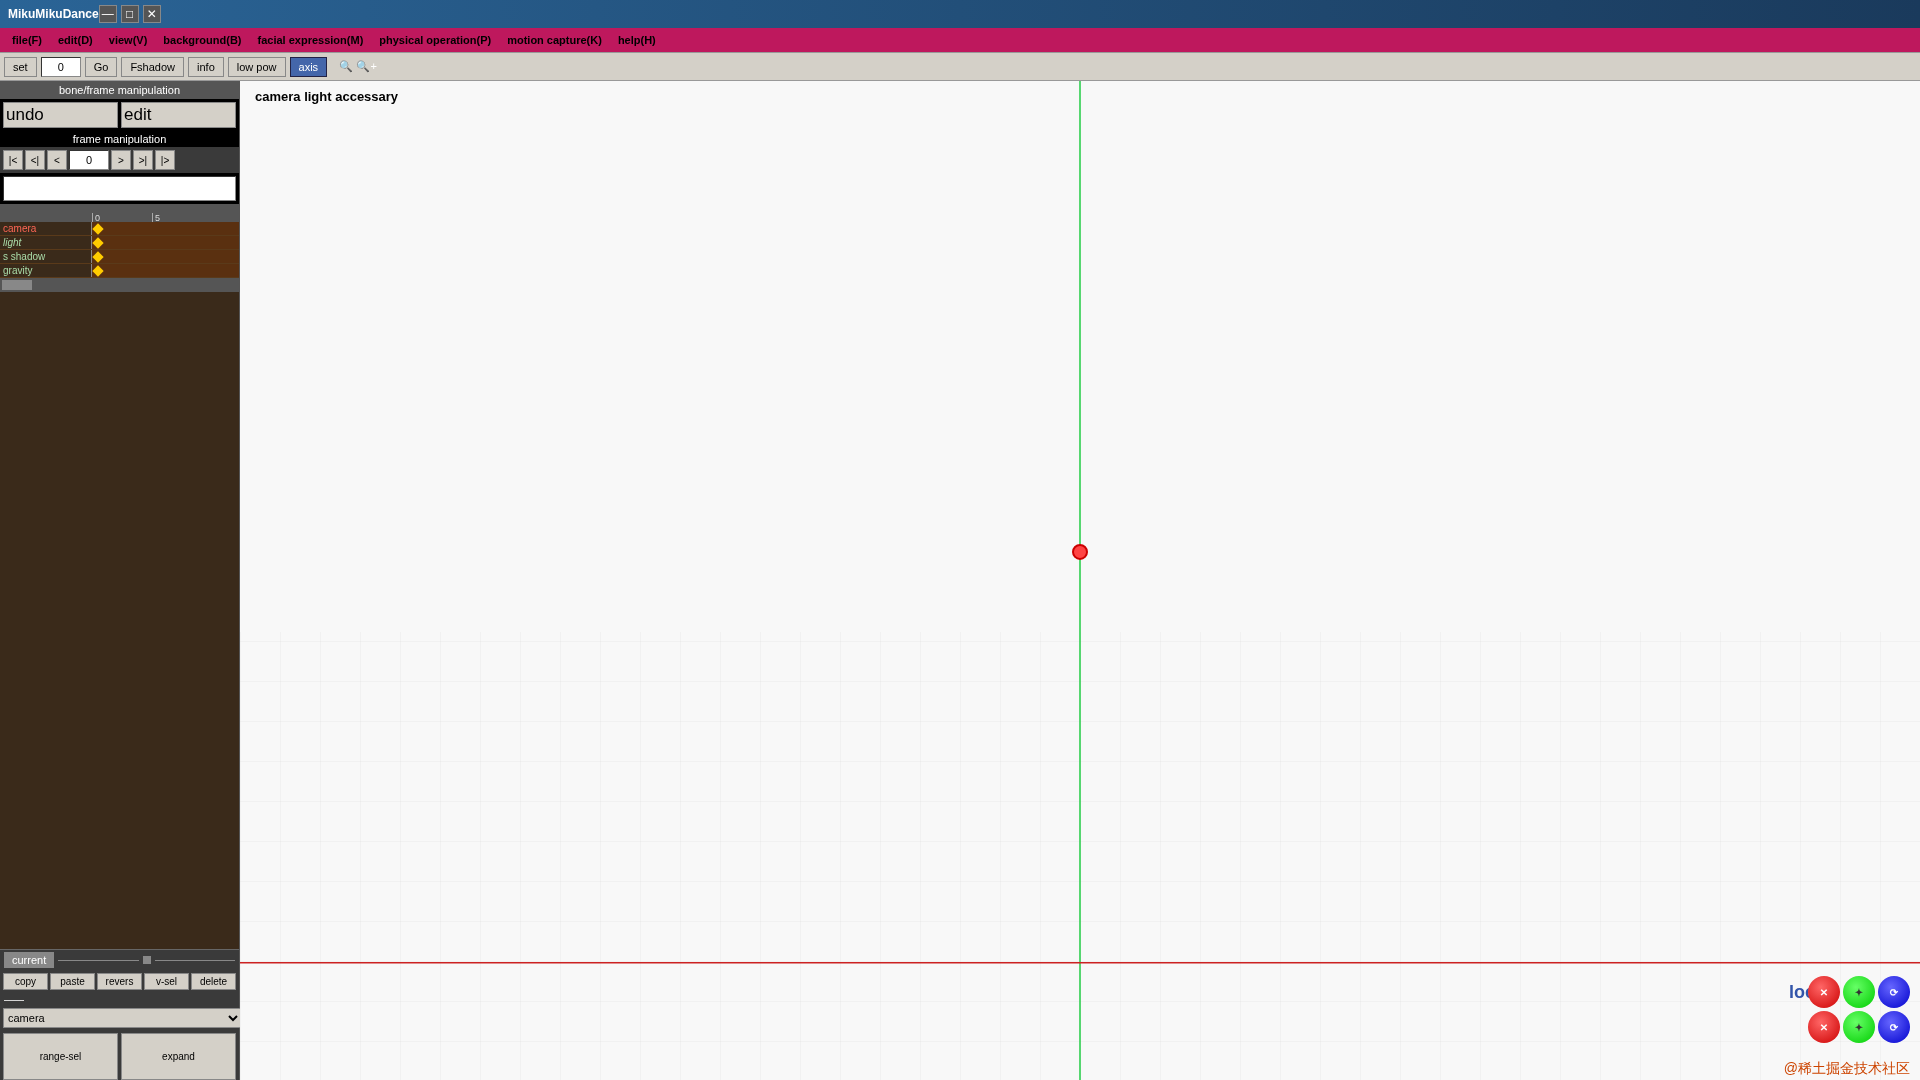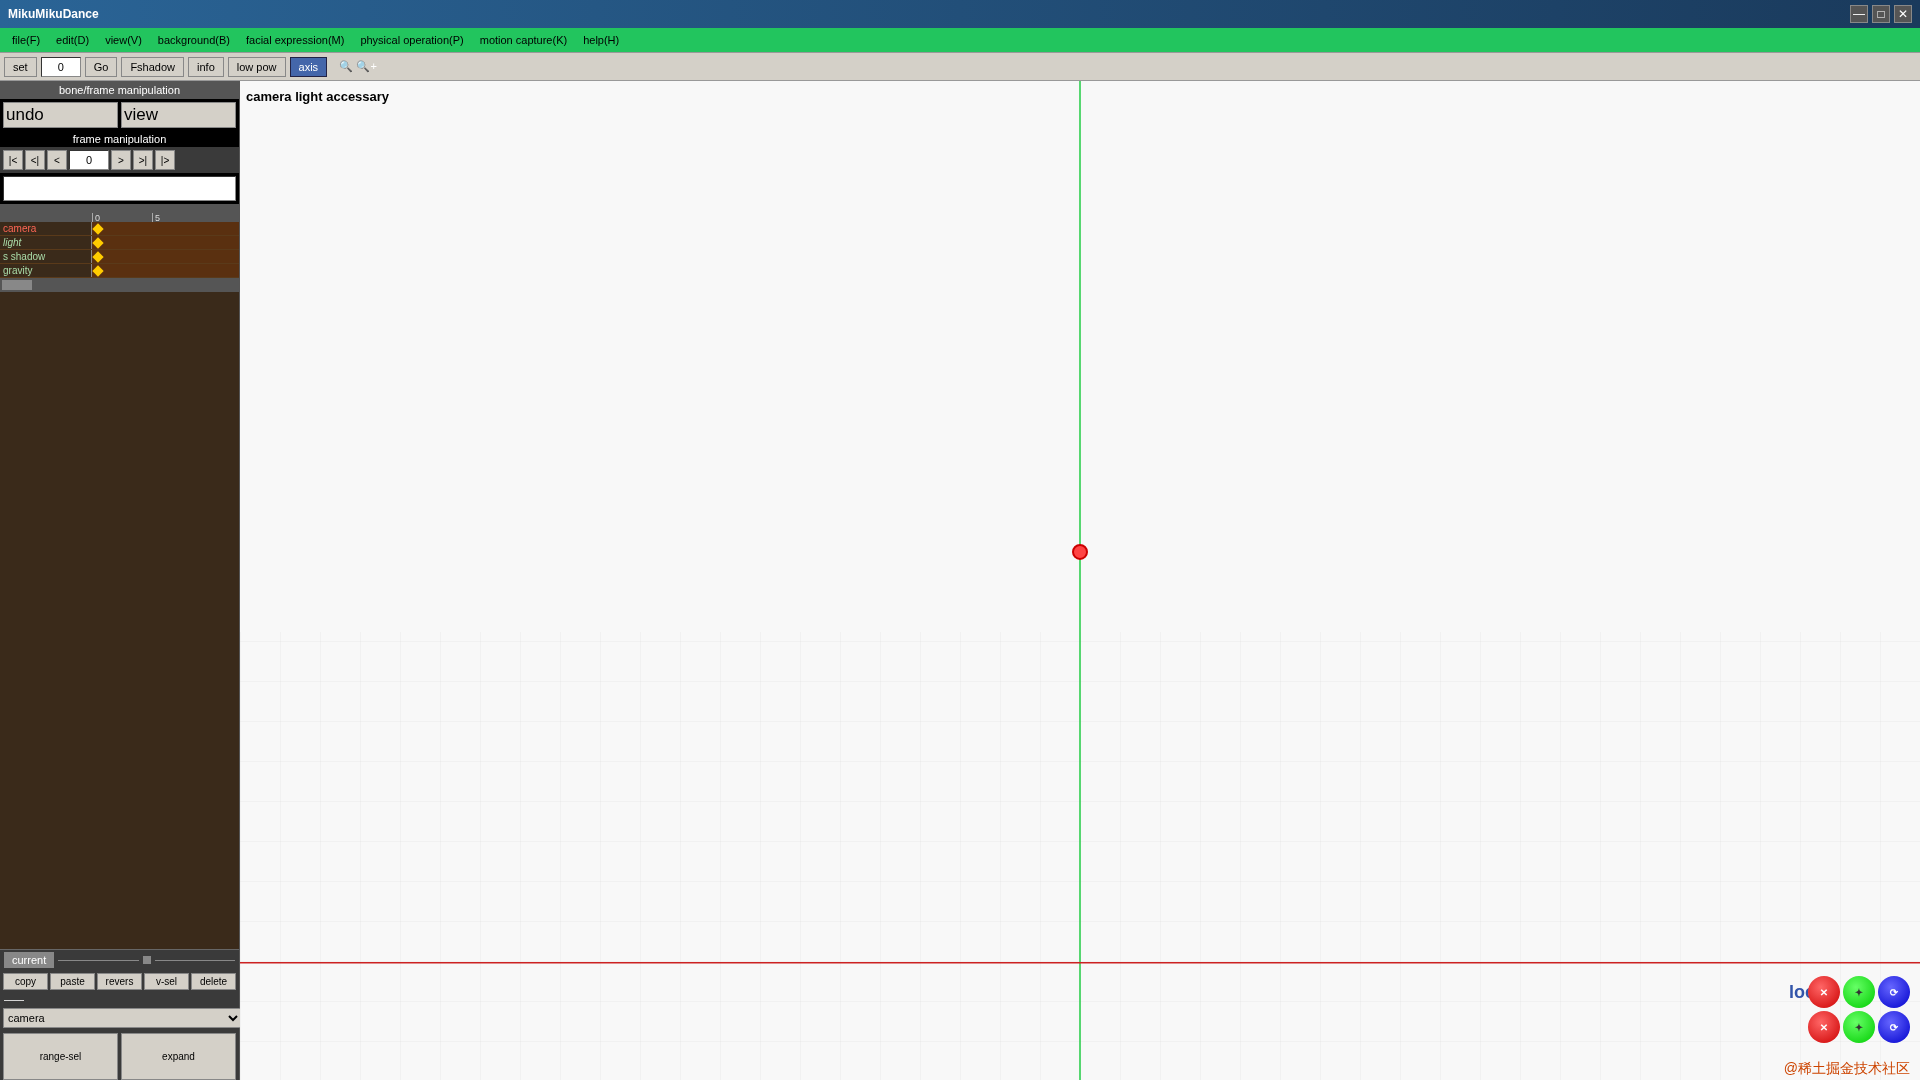--- a/index.html
+++ b/index.html
@@ -1,34 +1,34 @@
 <!DOCTYPE html>
 <html><head>
   <meta charset="utf-8">
   <style>
     * { box-sizing: border-box; margin: 0; padding: 0; font-family: 'MS Sans Serif', Arial, sans-serif; font-size: 11px; }
     body { background: #1a1a1a; color: #fff; width: 1920px; height: 1080px; overflow: hidden; }
     
     
     #title-bar {
-      display: flex; align-items: center; justify-content: space-between;
+      display: flex; align-items: center; justify-content: flex-start;
       background: linear-gradient(to right, #2a6496, #1a3a5c);
       height: 28px; padding: 0 8px; color: #fff;
     }
     #title-bar .title { font-size: 12px; font-weight: bold; }
     #title-bar .controls { display: flex; gap: 4px; }
     #title-bar .controls span {
       width: 18px; height: 18px; background: #555; display: flex; align-items: center;
       justify-content: center; cursor: pointer; font-size: 12px; border: 1px solid #888;
     }
     
     
     #menu-bar {
-      display: flex; background: #22c55e; color: #000; height: 22px; align-items: center;
-      border-bottom: 1px solid #999; padding: 12px 4px;
+      display: flex; background: #be185d; color: #000; height: 22px; align-items: center;
+      border-bottom: 1px solid #999; padding: 12px 4px; font-weight: bold;
     }
     #menu-bar span { padding: 2px 8px; cursor: pointer; font-size: 11px; }
     
     
     #toolbar {
       display: flex; align-items: center; background: #d4d0c8; height: 28px; padding: 0 4px; gap: 4px;
       border-bottom: 1px solid #999;
     }
     .toolbar-btn {
       padding: 2px 8px; background: #d4d0c8; border: 1px solid #888; cursor: pointer;
@@ -106,21 +106,21 @@
       flex: 1; background: #fff; position: relative; overflow: hidden;
     }
     .viewport-inner {
       width: 100%; height: 100%; position: relative; background: #f8f8f8;
     }
     
     .grid-canvas { position: absolute; top: 0; left: 0; width: 100%; height: 100%; }
     
     
     .viewport-label {
-      position: absolute; top: 8px; left: 6px; color: #000; font-size: 13px; font-weight: bold;
+      position: absolute; top: 8px; left: 15px; color: #000; font-size: 13px; font-weight: bold;
     }
     
     
     .local-label {
       position: absolute; bottom: 80px; right: 90px; color: #3355aa; font-size: 18px; font-weight: bold;
     }
     
     
     .nav-icons {
       position: absolute; bottom: 40px; right: 10px; display: flex; flex-direction: column; gap: 3px;
@@ -169,21 +169,21 @@
   <span style="margin-left: 8px;">🔍</span>
   <span>🔍+</span>
 </div>
 
 <div id="main-content">
 
   <div id="left-panel">
     <div id="bone-frame-header">bone/frame manipulation</div>
     <div class="undo-redo">
       <button class="undo-redo" style="flex:1;padding:2px;background:#d4d0c8;border:1px solid #888;cursor:pointer;">undo</button>
-      <button class="undo-redo" style="flex:1;padding:2px;background:#d4d0c8;border:1px solid #888;cursor:pointer;">view</button>
+      <button class="undo-redo" style="flex:1;padding:2px;background:#d4d0c8;border:1px solid #888;cursor:pointer;">edit</button>
     </div>
     <div id="frame-manip-header">frame manipulation</div>
     <div id="frame-controls">
       <button class="frame-btn">|&lt;</button>
       <button class="frame-btn">&lt;|</button>
       <button class="frame-btn">&lt;</button>
       <input class="frame-input" type="text" value="0" style="">
       <button class="frame-btn">&gt;</button>
       <button class="frame-btn">&gt;|</button>
       <button class="frame-btn">|&gt;</button>

